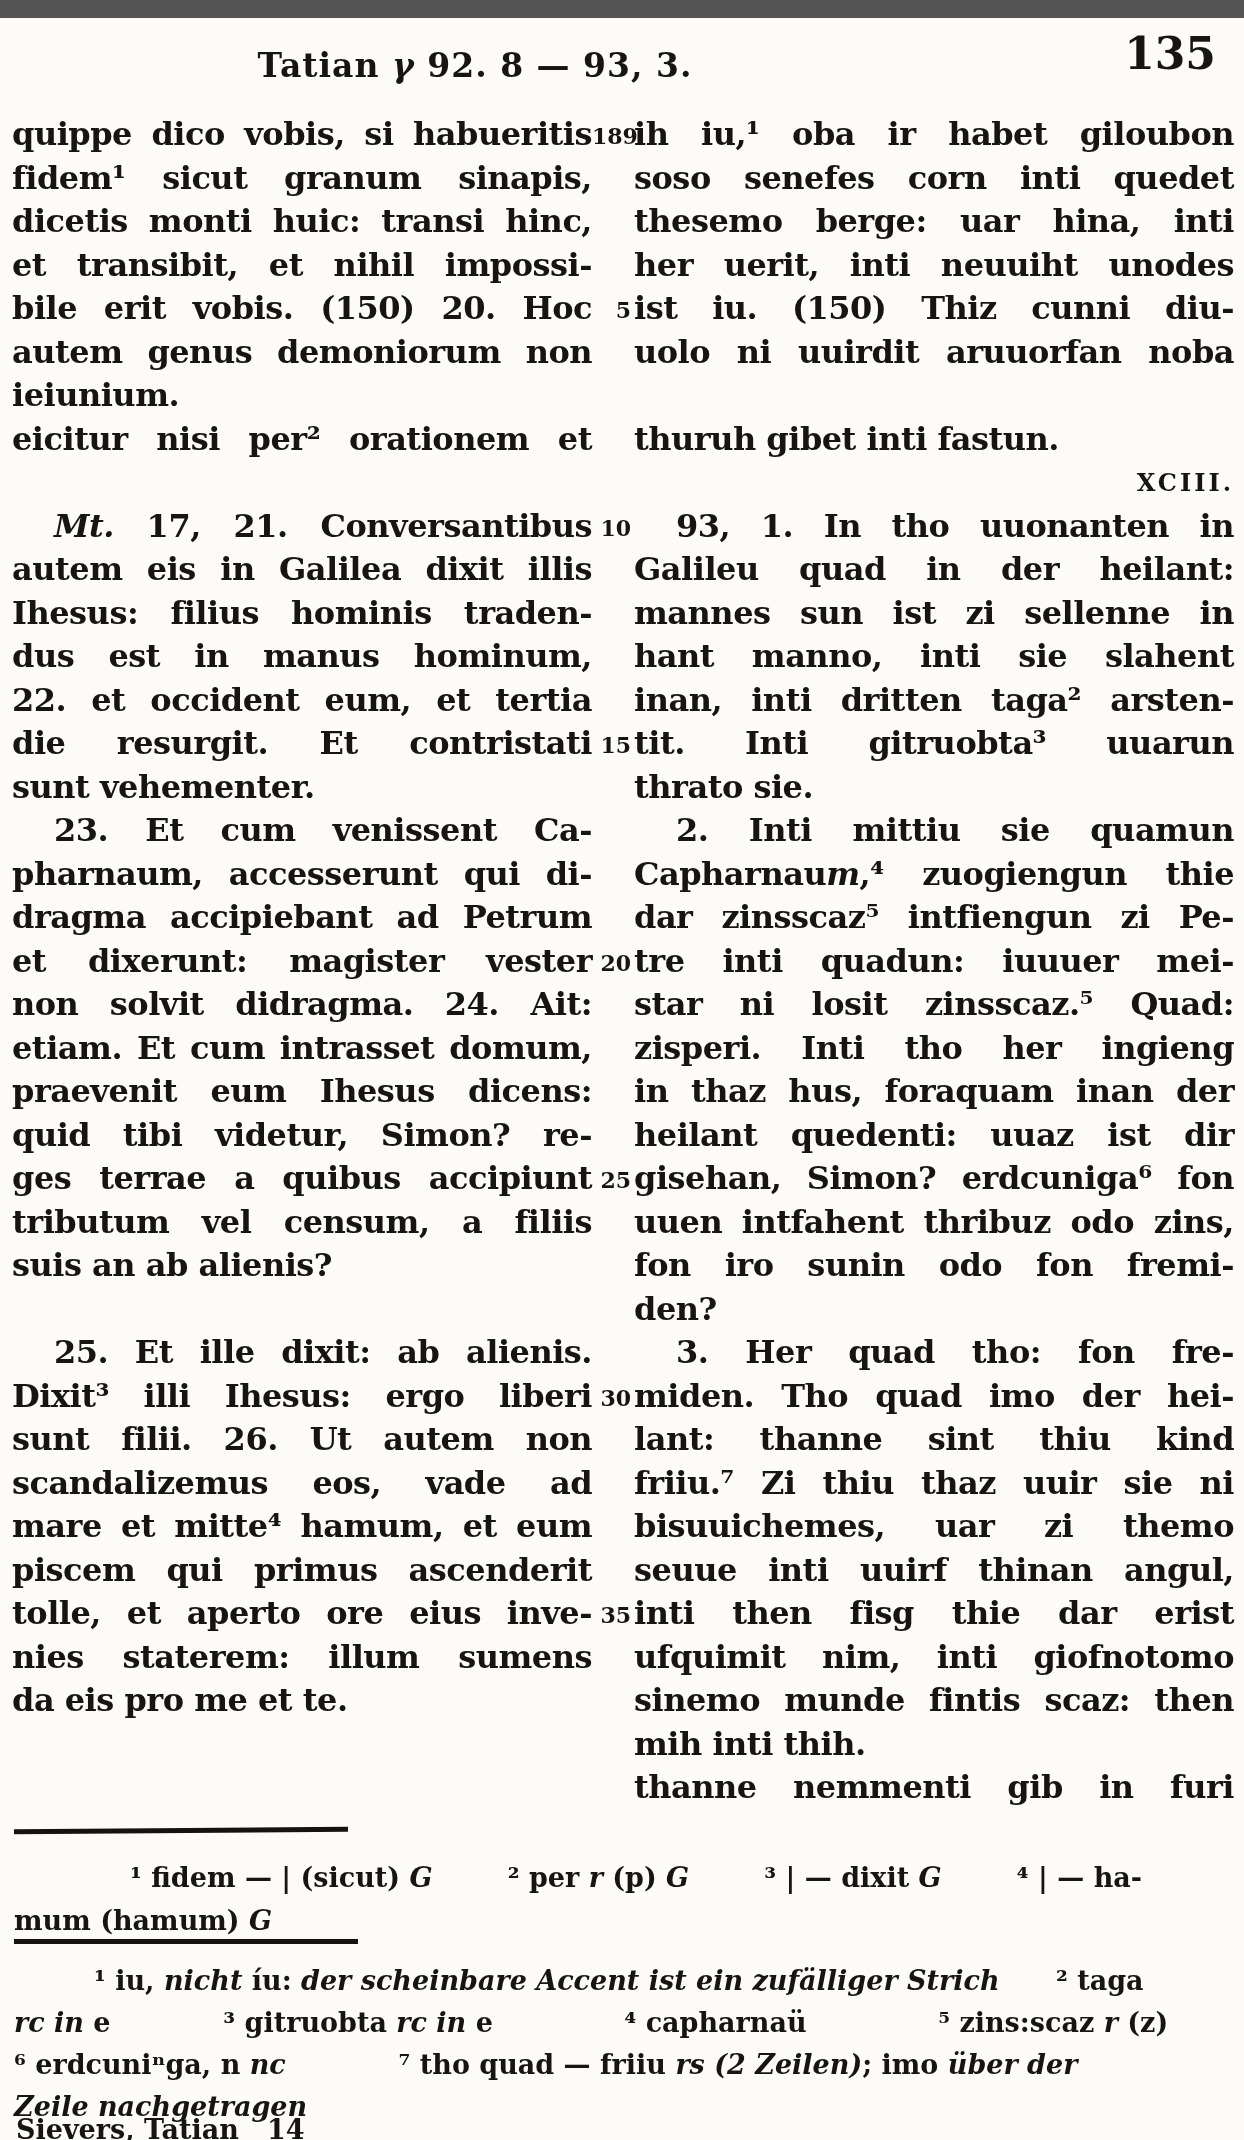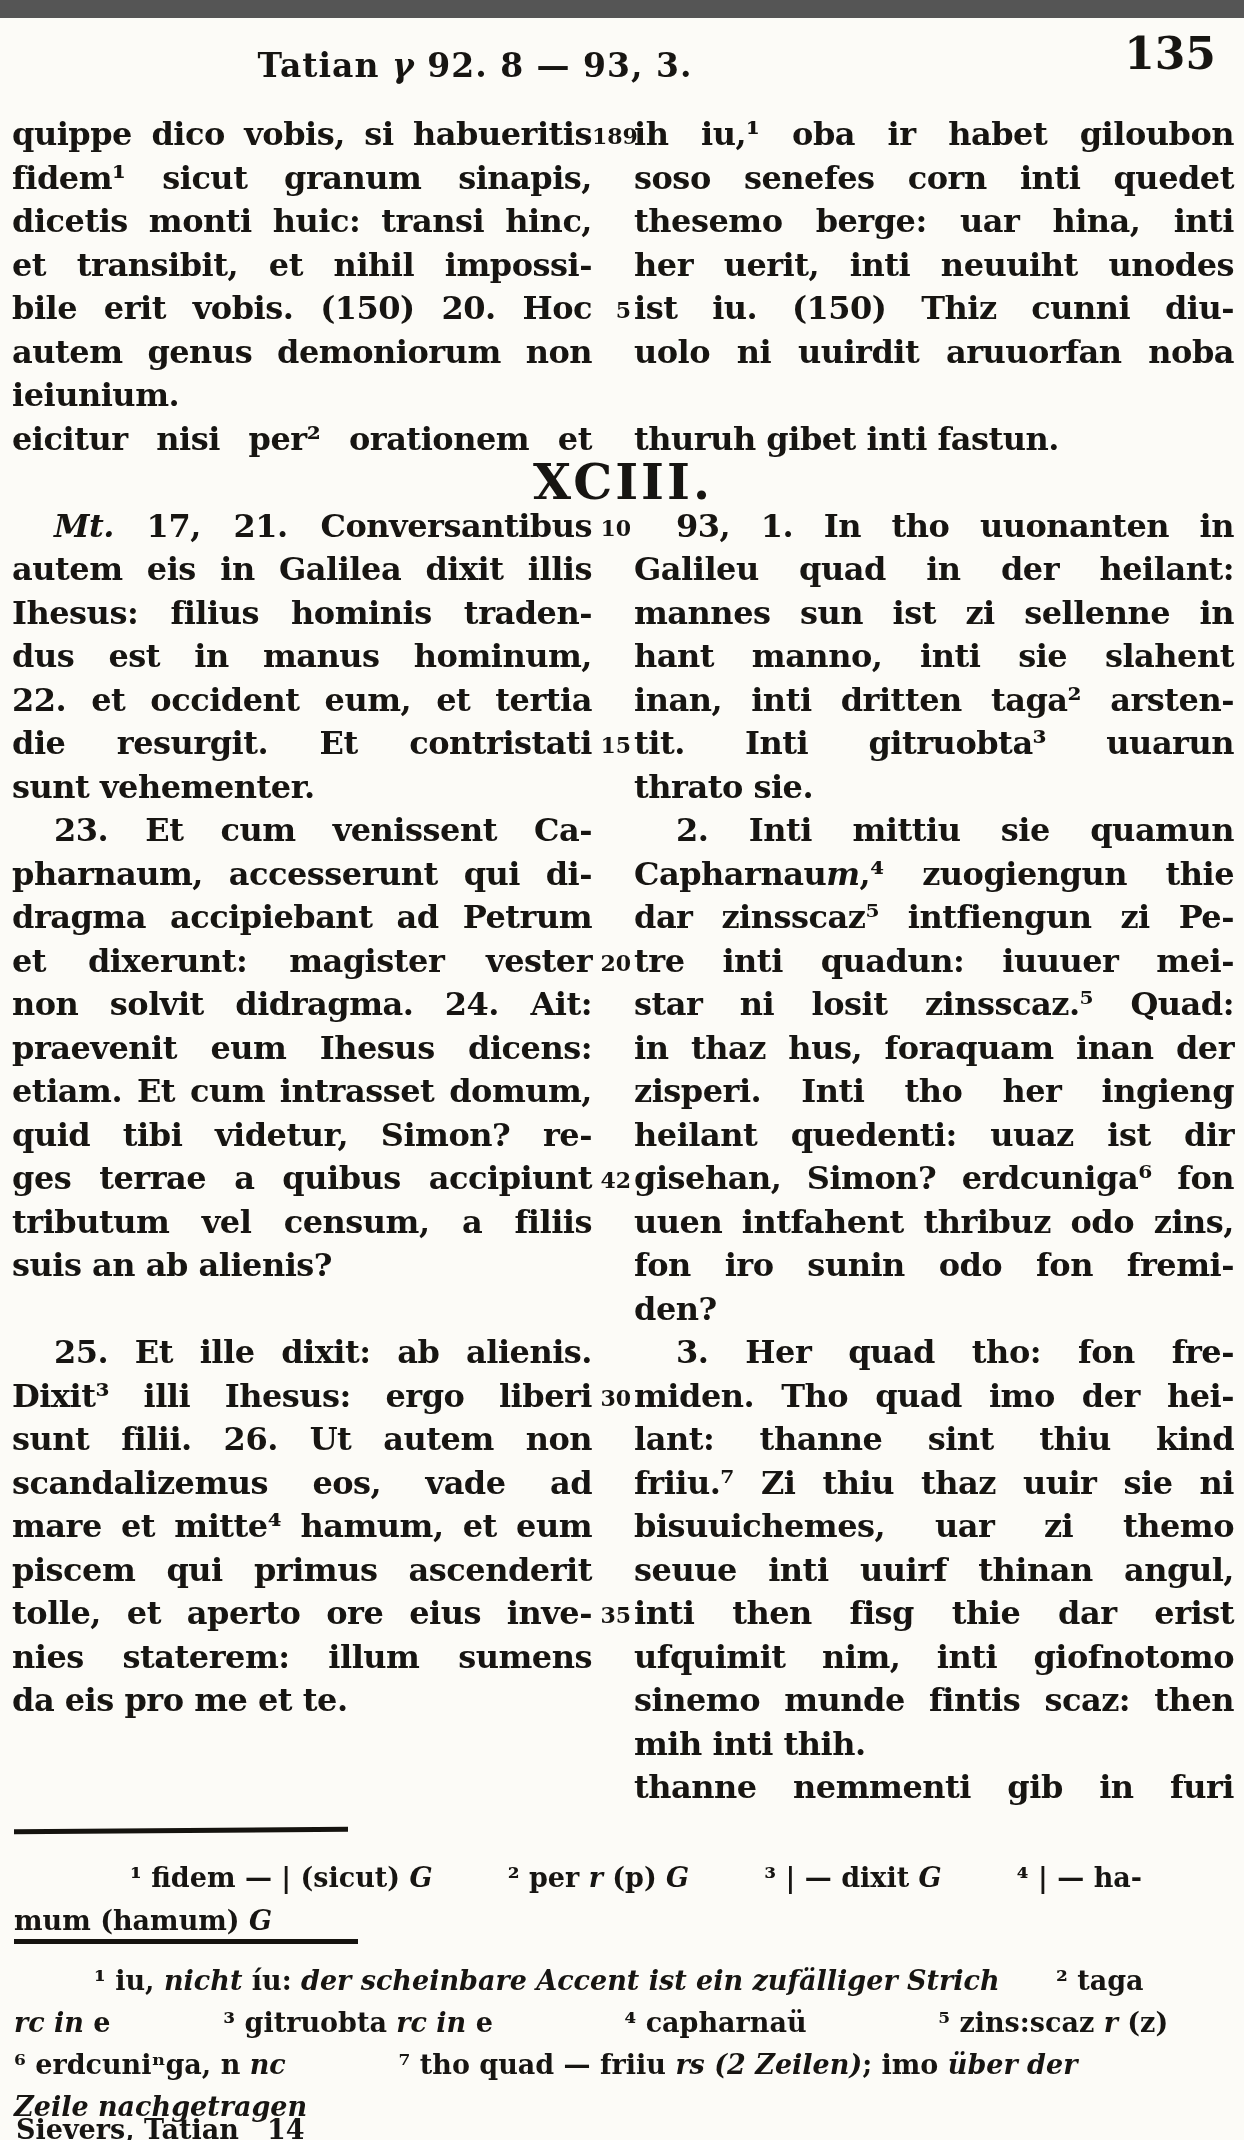--- a/index.html
+++ b/index.html
@@ -36,22 +36,22 @@
     position: absolute;
     top: 95px; left: 12px; right: 10px;
   }
   .row {
     display: grid;
     grid-template-columns: 580px 42px 1fr;
     height: 43.5px;
   }
   .heading-row { display: block; height: 43.5px; }
   .heading {
-    text-align: center;
-    font-size: 49px;
+    text-align: right;
+    font-size: 24px;
     font-weight: bold;
     letter-spacing: 3px;
     line-height: 43.5px;
   }
   .cell {
     font-size: 32px;
     font-weight: bold;
     letter-spacing: -0.5px;
     line-height: 43.5px;
     text-align: justify;
@@ -211,37 +211,37 @@
         <div class="cell left">et dixerunt: magister vester</div>
         <div class="num">20</div>
         <div class="cell right">tre inti quadun: iuuuer mei-</div>
       </div>
       <div class="row">
         <div class="cell left">non solvit didragma. 24. Ait:</div>
         <div class="num"></div>
         <div class="cell right">star ni losit zinsscaz.⁵ Quad:</div>
       </div>
       <div class="row">
+        <div class="cell left">etiam. Et cum intrasset domum,</div>
+        <div class="num"></div>
+        <div class="cell right">zisperi. Inti tho her ingieng</div>
+      </div>
+      <div class="row">
         <div class="cell left">praevenit eum Ihesus dicens:</div>
         <div class="num"></div>
         <div class="cell right">in thaz hus, foraquam inan der</div>
       </div>
       <div class="row">
-        <div class="cell left">etiam. Et cum intrasset domum,</div>
-        <div class="num"></div>
-        <div class="cell right">zisperi. Inti tho her ingieng</div>
-      </div>
-      <div class="row">
         <div class="cell left">quid tibi videtur, Simon? re-</div>
         <div class="num"></div>
         <div class="cell right">heilant quedenti: uuaz ist dir</div>
       </div>
       <div class="row">
         <div class="cell left">ges terrae a quibus accipiunt</div>
-        <div class="num">42</div>
+        <div class="num">25</div>
         <div class="cell right">gisehan, Simon? erdcuniga⁶ fon</div>
       </div>
       <div class="row">
         <div class="cell left">tributum vel censum, a filiis</div>
         <div class="num"></div>
         <div class="cell right">uuen intfahent thribuz odo zins,</div>
       </div>
       <div class="row">
         <div class="cell left end">suis an ab alienis?</div>
         <div class="num"></div>

